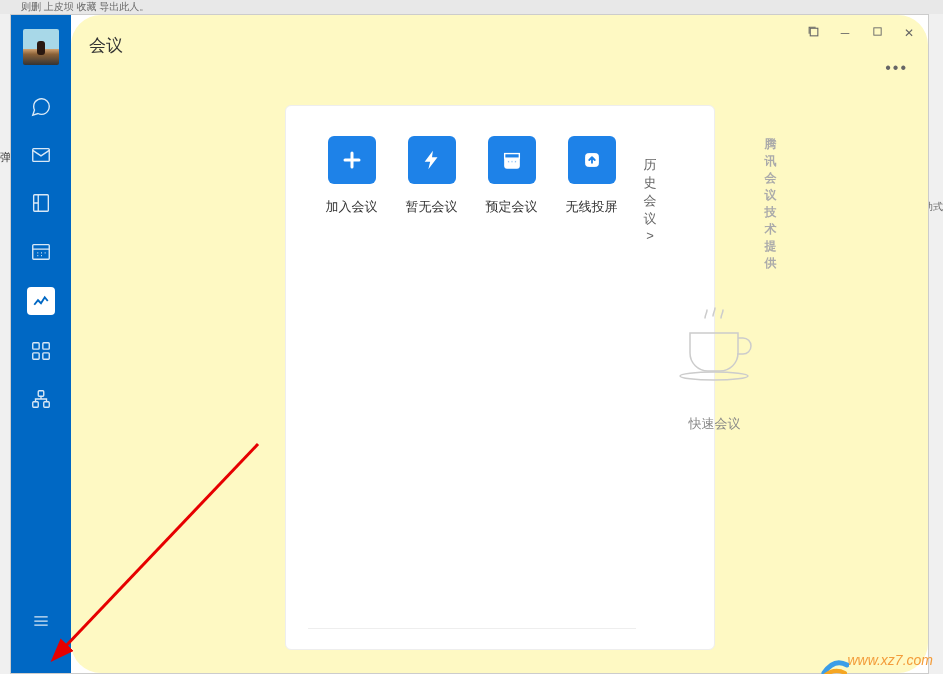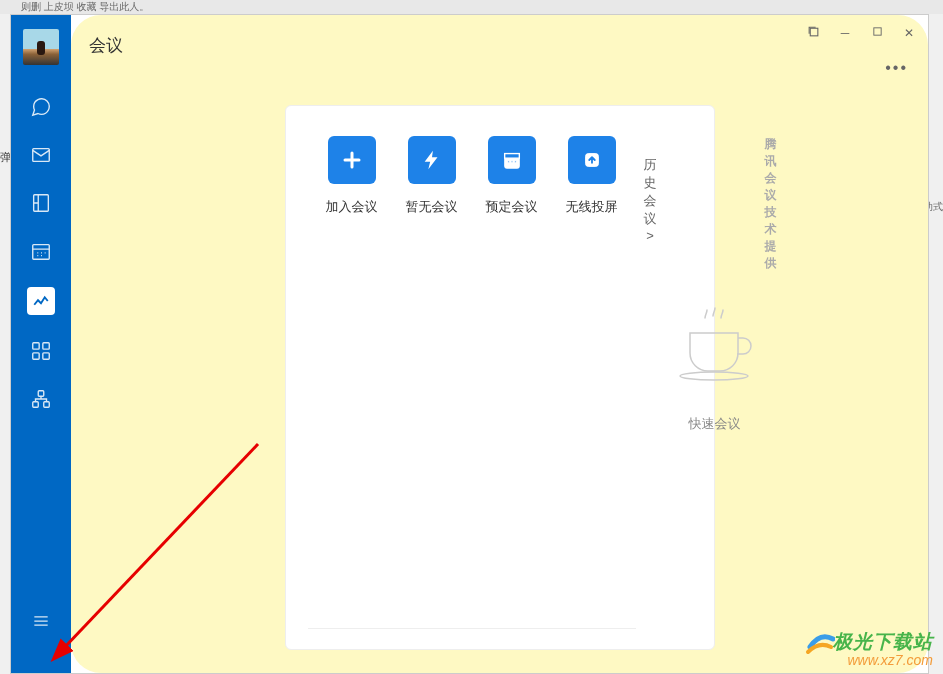--- a/index.html
+++ b/index.html
@@ -414,15 +414,14 @@
     </marker>
   </defs>
   <line x1="210" y1="10" x2="15" y2="215" stroke="#e60000" stroke-width="3" marker-end="url(#arrowhead)"></line>
 </svg>
 
 <div class="watermark">
   <svg class="watermark-swoosh" width="30" height="30" viewBox="0 0 30 30">
     <path d="M5 20 Q 15 5 28 12" stroke="#3b9de8" stroke-width="5" fill="none" stroke-linecap="round"></path>
     <path d="M3 25 Q 14 14 26 20" stroke="#f5a623" stroke-width="4" fill="none" stroke-linecap="round"></path>
   </svg>
-  <div class="watermark-main">极光下载站</div>
   <div class="watermark-sub">www.xz7.com</div>
 </div>
 
 </body></html>

